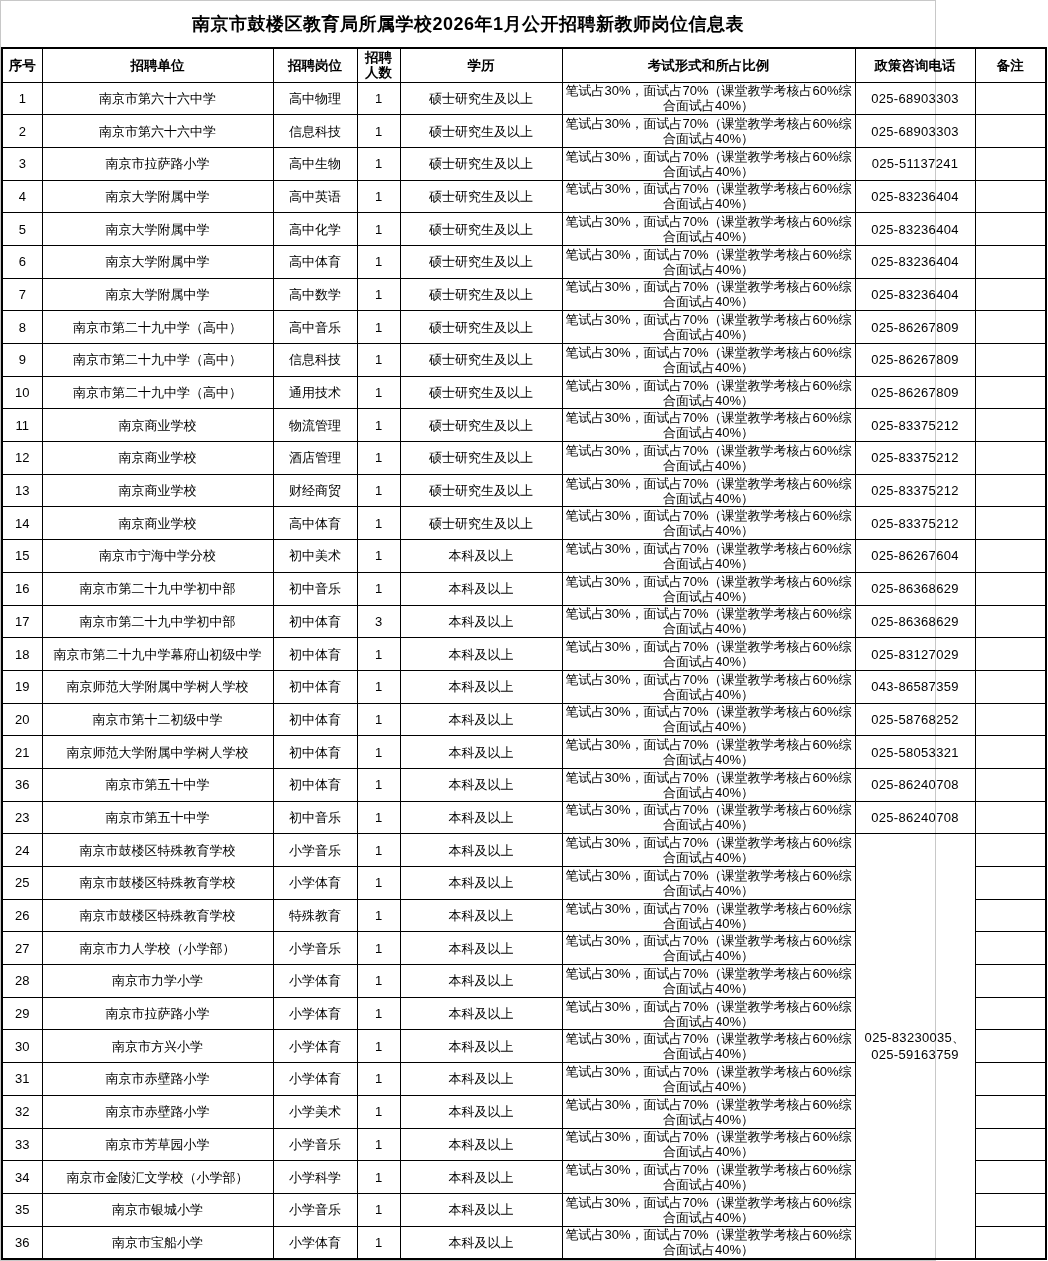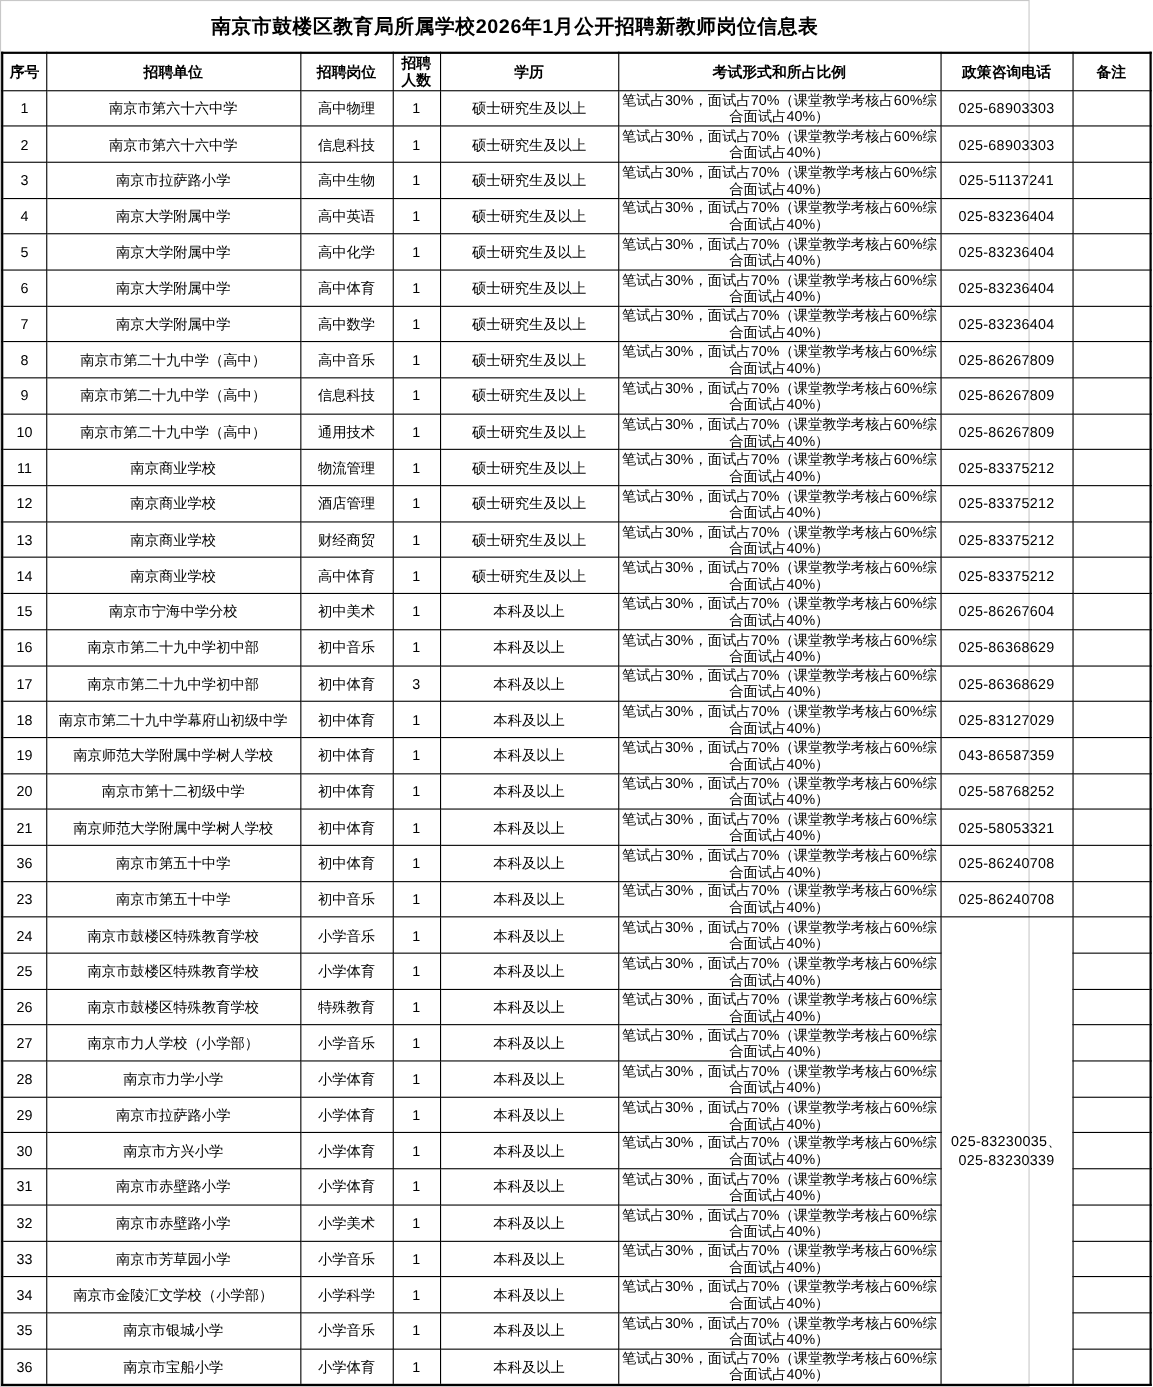--- a/index.html
+++ b/index.html
@@ -321,21 +321,21 @@
         </tr>
         <tr>
           <td>24</td>
           <td>南京市鼓楼区特殊教育学校</td>
           <td>小学音乐</td>
           <td class="td-count">1</td>
           <td>本科及以上</td>
           <td class="td-exam">笔试占30%，面试占70%（课堂教学考核占60%综合面试占40%）</td>
           <td class="td-phone-merged" rowspan="13">
             <div>025-83230035、</div>
-            <div>025-83230339</div>
+            <div>025-59163759</div>
           </td>
           <td></td>
         </tr>
         <tr>
           <td>25</td>
           <td>南京市鼓楼区特殊教育学校</td>
           <td>小学体育</td>
           <td class="td-count">1</td>
           <td>本科及以上</td>
           <td class="td-exam">笔试占30%，面试占70%（课堂教学考核占60%综合面试占40%）</td>

